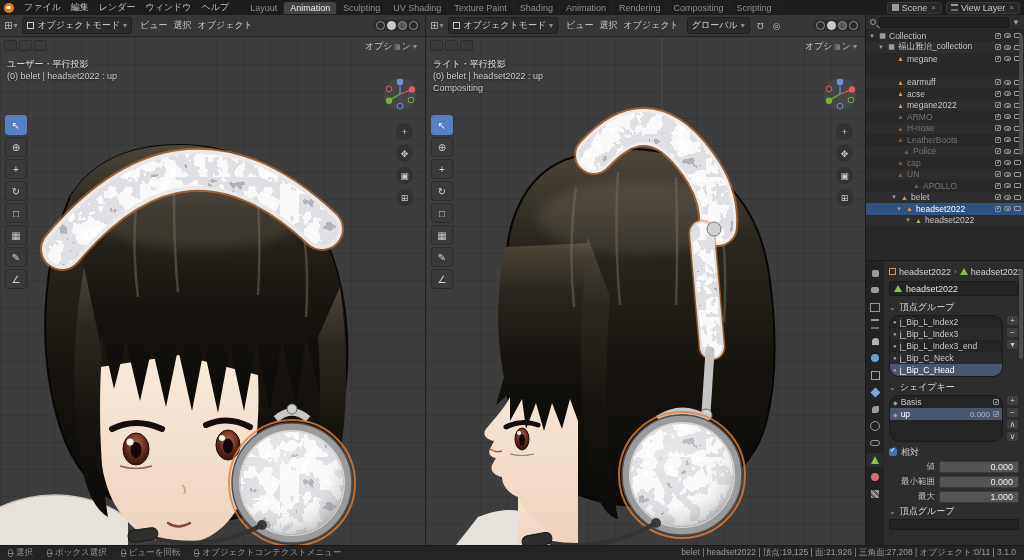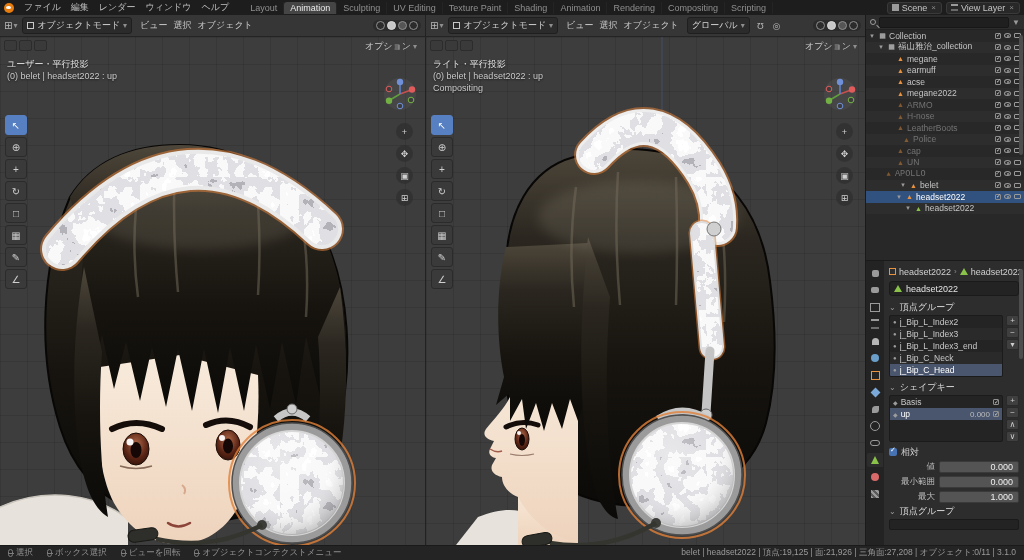--- a/index.html
+++ b/index.html
@@ -112,21 +112,21 @@
   .pt-texture::after { width:8px; height:8px; background:repeating-linear-gradient(45deg,#9a9a9a 0 2px,#5a5a5a 2px 4px); }
   .prop-main { position:absolute; left:18px; top:0; right:0; bottom:0; padding:3px 5px 0 5px; overflow:hidden; }
   .crumb { display:flex; align-items:center; gap:3px; height:15px; color:#d0d0d0; }
   .crumb-ic-obj { width:7px; height:7px; border:1.5px solid #e8923f; flex:0 0 auto; }
   .crumb-ic-data { width:0; height:0; border-left:4px solid transparent; border-right:4px solid transparent; border-bottom:7px solid #8bc34a; flex:0 0 auto; }
   .crumb-sep { color:#8a8a8a; font-size:8px; }
   .name-field { display:flex; align-items:center; gap:4px; background:#232323; border:1px solid #1a1a1a; border-radius:3px; height:15px; padding:0 4px; margin:2px 0 4px 0; color:#e2e2e2; }
   .sec-hdr { display:flex; align-items:center; gap:4px; height:14px; color:#dcdcdc; }
   .sec-arrow { color:#9e9e9e; font-size:8px; }
   .listrow-wrap { display:flex; gap:3px; margin:1px 0 3px 0; }
-  .listbox { flex:1; background:#242424; border:1px solid #1b1b1b; border-radius:2px; overflow:hidden; }
+  .listbox { flex:1; background:#242424; border:1px solid #1b1b1b; border-radius:10px; overflow:hidden; }
   .li-row { height:12px; display:flex; align-items:center; gap:3px; padding:0 3px; color:#c9c9c9; }
   .li-row:nth-child(even){ background:rgba(255,255,255,.03); }
   .li-row.active { background:#4a566e; color:#fff; }
   .li-ic { color:#9c9c9c; font-size:6px; }
   .li-label { flex:1; white-space:nowrap; overflow:hidden; text-overflow:ellipsis; font-size:8.5px; }
   .li-val { color:#bdbdbd; font-size:8px; }
   .side-btns { width:13px; display:flex; flex-direction:column; gap:1px; }
   .sbtn { height:11px; background:#3f3f3f; border:1px solid #2a2a2a; border-radius:2px; color:#cfcfcf; font-size:8px; display:flex; align-items:center; justify-content:center; }
   .check-row { display:flex; align-items:center; gap:4px; height:14px; color:#cfcfcf; }
   .chk { width:8px; height:8px; border-radius:2px; background:#4772b3; position:relative; flex:0 0 auto; }
@@ -155,21 +155,21 @@
         <div class="menu-item">ファイル</div>
         <div class="menu-item">編集</div>
         <div class="menu-item">レンダー</div>
         <div class="menu-item">ウィンドウ</div>
         <div class="menu-item">ヘルプ</div>
       </div>
     <div id="workspaces">
         <div class="ws-tab">Layout</div>
         <div class="ws-tab active">Animation</div>
         <div class="ws-tab">Sculpting</div>
-        <div class="ws-tab">UV Editing</div>
+        <div class="ws-tab">UV Shading</div>
         <div class="ws-tab">Texture Paint</div>
         <div class="ws-tab">Shading</div>
         <div class="ws-tab">Animation</div>
         <div class="ws-tab">Rendering</div>
         <div class="ws-tab">Compositing</div>
         <div class="ws-tab">Scripting</div>
       </div>
     <div class="topbar-right">
       <div class="scene-widget">
         <span class="tiny-ic"></span>
@@ -540,43 +540,43 @@
           <div class="ol-row" style="padding-left: 20px;">
             <span class="ol-arrow"></span>
             <span class="ol-ic ic-object">▲</span>
             <span class="ol-label">megane</span>
             <span class="ol-controls">
               <span class="kic checked"></span>
               <span class="eic"></span>
               <span class="cic"></span>
             </span>
           </div>
+          <div class="ol-row" style="padding-left: 20px; margin-top: 12px;">
+            <span class="ol-arrow"></span>
+            <span class="ol-ic ic-object">▲</span>
+            <span class="ol-label">earmuff</span>
+            <span class="ol-controls">
+              <span class="kic checked"></span>
+              <span class="eic"></span>
+              <span class="cic"></span>
+            </span>
+          </div>
+          <div class="ol-row" style="padding-left: 20px; align-items: center;">
+            <span class="ol-arrow"></span>
+            <span class="ol-ic ic-object">▲</span>
+            <span class="ol-label">acse</span>
+            <span class="ol-controls">
+              <span class="kic checked"></span>
+              <span class="eic"></span>
+              <span class="cic"></span>
+            </span>
+          </div>
           <div class="ol-row" style="padding-left: 20px;">
             <span class="ol-arrow"></span>
             <span class="ol-ic ic-object">▲</span>
-            <span class="ol-label">earmuff</span>
-            <span class="ol-controls">
-              <span class="kic checked"></span>
-              <span class="eic"></span>
-              <span class="cic"></span>
-            </span>
-          </div>
-          <div class="ol-row" style="padding-left: 20px; align-items: center;">
-            <span class="ol-arrow"></span>
-            <span class="ol-ic ic-object">▲</span>
-            <span class="ol-label">acse</span>
-            <span class="ol-controls">
-              <span class="kic checked"></span>
-              <span class="eic"></span>
-              <span class="cic"></span>
-            </span>
-          </div>
-          <div class="ol-row" style="padding-left: 20px;">
-            <span class="ol-arrow"></span>
-            <span class="ol-ic ic-object">▲</span>
             <span class="ol-label">megane2022</span>
             <span class="ol-controls">
               <span class="kic checked"></span>
               <span class="eic"></span>
               <span class="cic"></span>
             </span>
           </div>
           <div class="ol-row dim" style="padding-left: 20px;">
             <span class="ol-arrow"></span>
             <span class="ol-ic ic-object">▲</span>
@@ -630,31 +630,31 @@
           <div class="ol-row dim" style="padding-left: 20px;">
             <span class="ol-arrow"></span>
             <span class="ol-ic ic-object">▲</span>
             <span class="ol-label">UN</span>
             <span class="ol-controls">
               <span class="kic checked"></span>
               <span class="eic"></span>
               <span class="cic"></span>
             </span>
           </div>
-          <div class="ol-row dim" style="padding-left: 8px; font-family: Liberation Mono, monospace;">
+          <div class="ol-row dim" style="padding-left: 36px;">
             <span class="ol-arrow"></span>
             <span class="ol-ic ic-object">▲</span>
             <span class="ol-label">APOLLO</span>
             <span class="ol-controls">
               <span class="kic checked"></span>
               <span class="eic"></span>
               <span class="cic"></span>
             </span>
           </div>
-          <div class="ol-row" style="padding-left: 33px;">
+          <div class="ol-row" style="padding-left: 24px;">
             <span class="ol-arrow">▾</span>
             <span class="ol-ic ic-object">▲</span>
             <span class="ol-label">belet</span>
             <span class="ol-controls">
               <span class="kic checked"></span>
               <span class="eic"></span>
               <span class="cic"></span>
             </span>
           </div>
           <div class="ol-row active" style="padding-left: 29px;">

